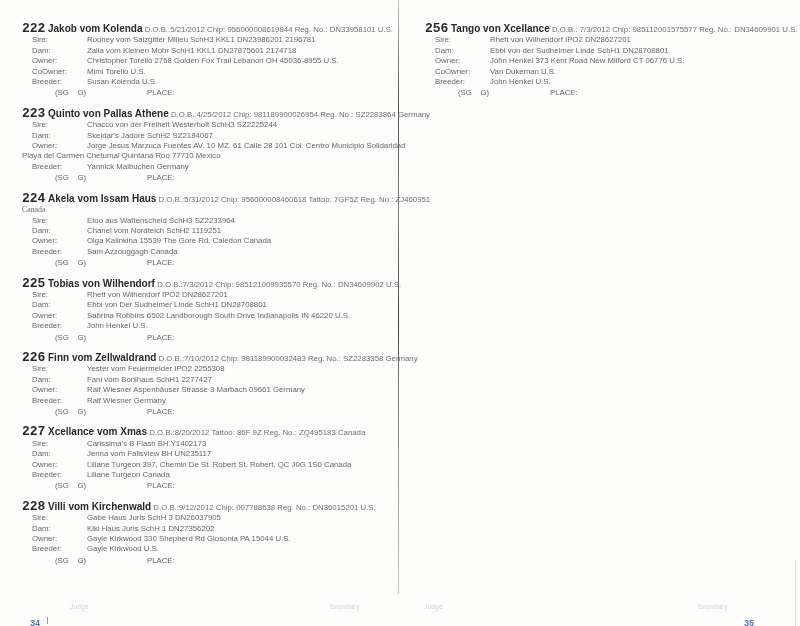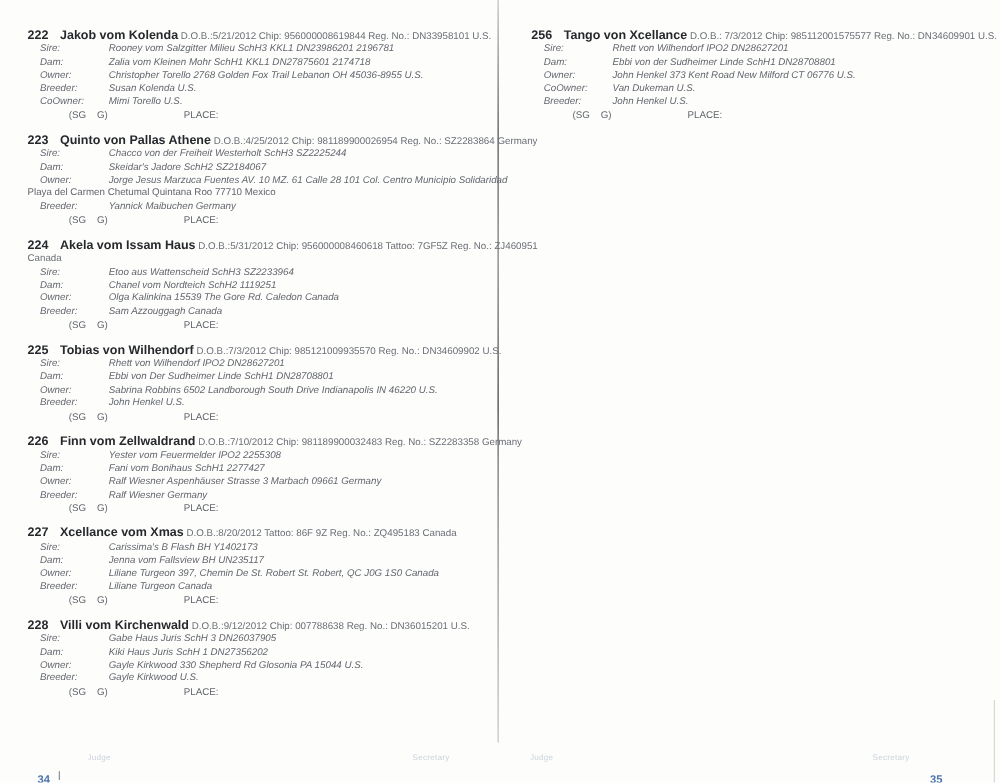--- a/index.html
+++ b/index.html
@@ -10,26 +10,26 @@
     -webkit-font-smoothing:antialiased;
   }
   
   .page{position:absolute;top:24px;}
   .page-left{left:22px;width:372px;}
   .page-right{left:425px;width:360px;}
 
   .entry{margin-bottom:10px;color:#62666d;font-size:7.8px;line-height:10.4px;}
   .entry, .entry *{white-space:nowrap;}
   .entry-header .num{
-    display:inline-block;width:26px;font-weight:bold;font-size:10px;color:#26282c;
+    display:inline-block;width:26px;font-weight:bold;font-size:13px;color:#26282c;font-family:Liberation Mono, monospace;
   }
   .entry-header .name{font-weight:bold;font-size:10px;color:#26282c;}
   .entry-header .details{color:#6a6e75;}
-  .details-cont{color:#6a6e75;}
-  .field-row{padding-left:10px;font-style:italic;}
+  .details-cont{color:#6a6e75;font-family:Liberation Serif, serif;}
+  .field-row{padding-left:10px;}
   .field-label{display:inline-block;width:55px;color:#62666d;}
   .field-value{color:#62666d;}
   .field-cont{}
   .rating-row{padding-left:33px;margin-top:1px;}
   .rating{display:inline-block;width:92px;white-space:pre;}
   .place{}
 
   
   .gutter{
     position:absolute;left:398px;top:0;width:1px;height:594px;
@@ -58,22 +58,22 @@
 <div class="gutter"></div>
 <div class="edge-right"></div>
 <div class="tick-mark"></div>
 
 <div class="page page-left" id="left-page">
     <div class="entry">
       <div class="entry-header"><span class="num">222</span><span class="name">Jakob vom Kolenda</span> <span class="details">D.O.B.:5/21/2012 Chip: 956000008619844 Reg. No.: DN33958101 U.S.</span></div>
       <div class="field-row"><span class="field-label">Sire:</span><span class="field-value">Rooney vom Salzgitter Milieu SchH3 KKL1 DN23986201 2196781</span></div>
       <div class="field-row"><span class="field-label">Dam:</span><span class="field-value">Zalia vom Kleinen Mohr  SchH1 KKL1 DN27875601 2174718</span></div>
       <div class="field-row"><span class="field-label">Owner:</span><span class="field-value">Christopher Torello 2768 Golden Fox Trail Lebanon OH 45036-8955 U.S.</span></div>
+      <div class="field-row"><span class="field-label">CoOwner:</span><span class="field-value">Mimi Torello U.S.</span></div>
       <div class="field-row"><span class="field-label">Breeder:</span><span class="field-value">Susan Kolenda U.S.</span></div>
-      <div class="field-row"><span class="field-label">CoOwner:</span><span class="field-value">Mimi Torello U.S.</span></div>
       <div class="rating-row"><span class="rating">(SG    G)</span><span class="place">PLACE:</span></div>
     </div>
     <div class="entry">
       <div class="entry-header"><span class="num">223</span><span class="name">Quinto von Pallas Athene</span> <span class="details">D.O.B.:4/25/2012 Chip: 981189900026954 Reg. No.: SZ2283864 Germany</span></div>
       <div class="field-row"><span class="field-label">Sire:</span><span class="field-value">Chacco von der Freiheit Westerholt  SchH3 SZ2225244</span></div>
       <div class="field-row"><span class="field-label">Dam:</span><span class="field-value">Skeidar's Jadore SchH2 SZ2184067</span></div>
       <div class="field-row"><span class="field-label">Owner:</span><span class="field-value">Jorge Jesus Marzuca Fuentes AV. 10 MZ. 61 Calle 28 101 Col. Centro Municipio Solidaridad</span></div>
       <div class="field-cont">Playa del Carmen Chetumal Quintana Roo 77710 Mexico</div>
       <div class="field-row"><span class="field-label">Breeder:</span><span class="field-value">Yannick Maibuchen Germany</span></div>
       <div class="rating-row"><span class="rating">(SG    G)</span><span class="place">PLACE:</span></div>

